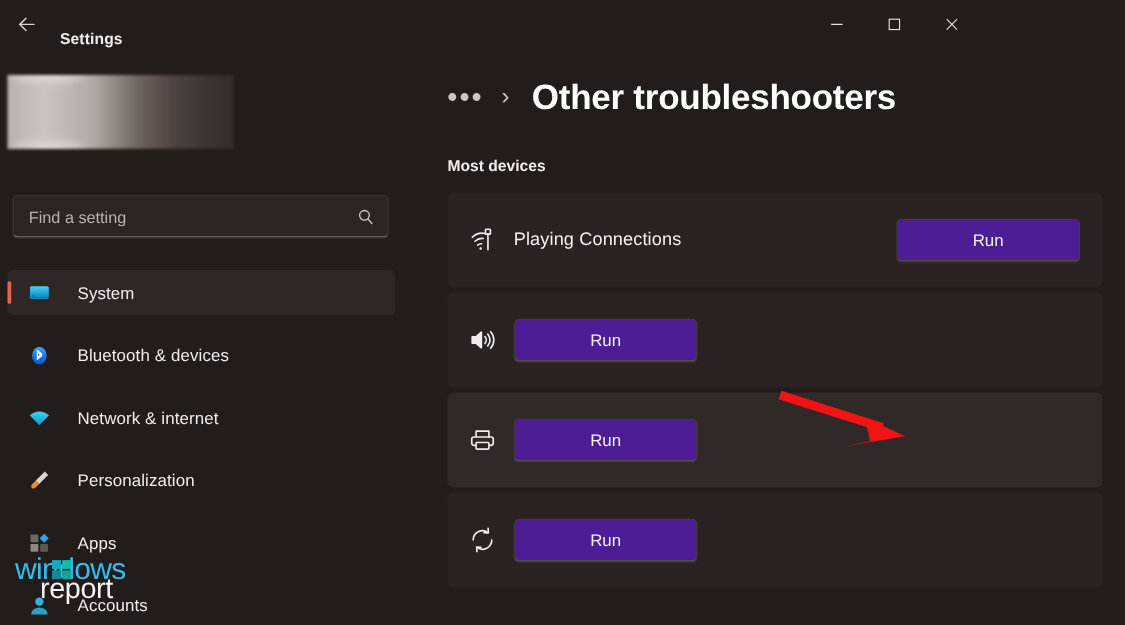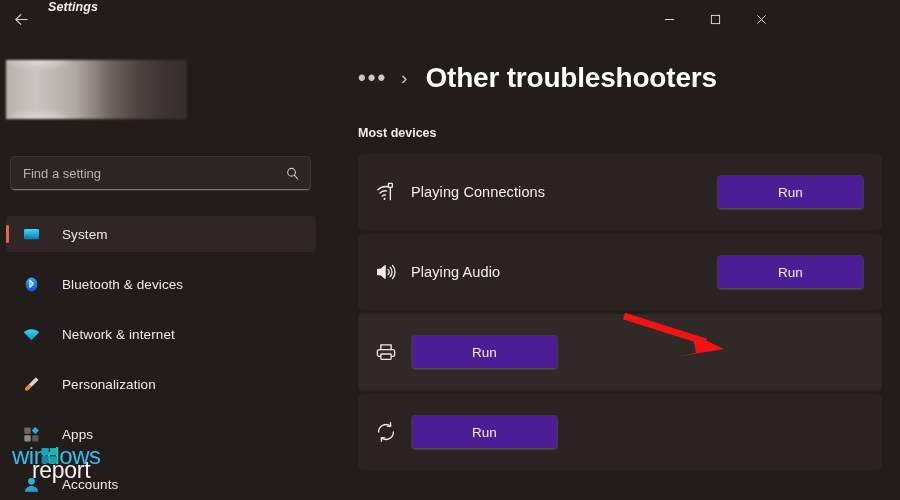--- a/index.html
+++ b/index.html
@@ -8,21 +8,21 @@
     background:#221c1b;
     font-family:"Liberation Sans", sans-serif;
     color:#ffffff;
     overflow:hidden;
     position:relative;
   }
 
   
   .titlebar{
     position:absolute; top:0; left:0; width:784px; height:38px;
-    display:flex; align-items:flex-start;font-style:italic;
+    display:flex; align-items:flex-end;
   }
   .back-btn{
     width:42px; height:38px; display:flex; align-items:center; justify-content:center;
     color:#d8d2d0;
   }
   .back-btn svg{ width:17px; height:17px; }
   .app-title{
     font-size:12.5px; font-weight:600; color:#f2eeec; letter-spacing:.1px;
     margin-left:6px;
   }
@@ -281,21 +281,20 @@
 
     <div class="card">
       <span class="card-icon">
         <svg viewBox="0 0 24 24" fill="none" stroke="currentColor" stroke-width="1.45" stroke-linecap="round" stroke-linejoin="round">
           <path d="M3 9.2h3.3L11 5.2v13.6L6.3 14.8H3V9.2z" fill="currentColor" stroke="currentColor"></path>
           <path d="M14.1 9.1a4.2 4.2 0 010 5.8"></path>
           <path d="M16.6 6.9a7.6 7.6 0 010 10.2"></path>
           <path d="M19.1 4.8a10.8 10.8 0 010 14.4"></path>
         </svg>
       </span>
-      <span class="card-label">Playing Audio</span>
       <button class="run-btn">Run</button>
     </div>
 
     <div class="card hover">
       <span class="card-icon">
         <svg viewBox="0 0 24 24" fill="none" stroke="currentColor" stroke-width="1.45" stroke-linecap="round" stroke-linejoin="round">
           <path d="M6.4 9.4V4.2h11.2v5.2"></path>
           <rect x="2.6" y="9.4" width="18.8" height="7.3" rx="2"></rect>
           <rect x="6.4" y="14.2" width="11.2" height="5.8" rx=".8" fill="#2a2322"></rect>
         </svg>

